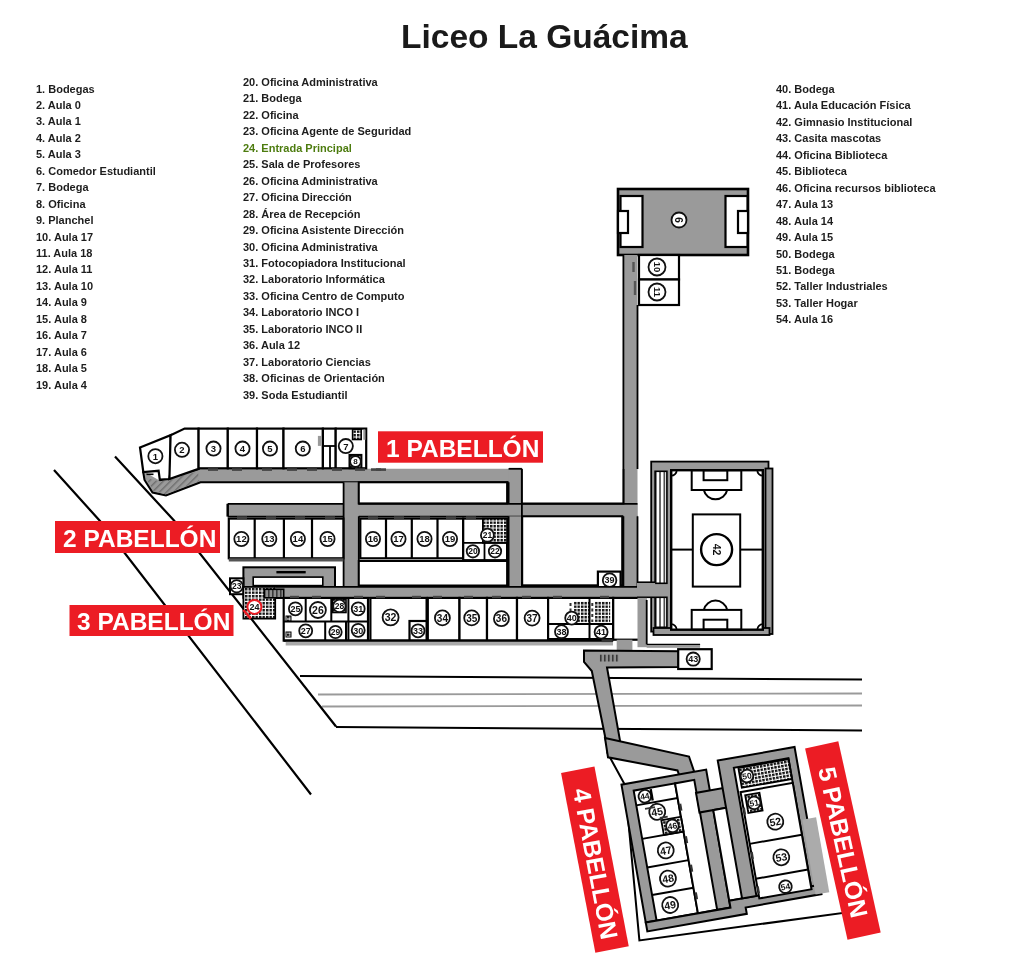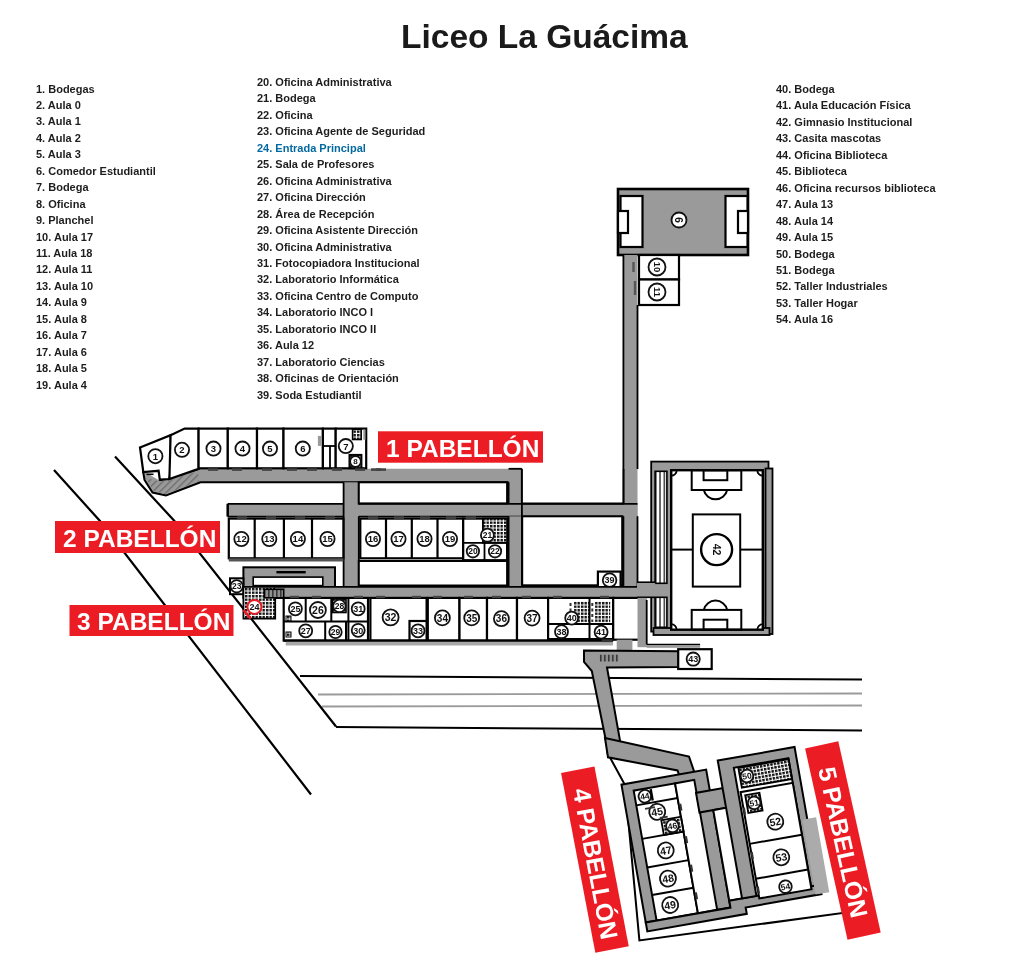--- a/index.html
+++ b/index.html
@@ -1,22 +1,22 @@
 <!DOCTYPE html>
 <html><head>
 <meta charset="utf-8">
 <style>
   html,body{margin:0;padding:0;background:#fff;width:1024px;height:974px;overflow:hidden;}
   body{font-family:"Liberation Sans",sans-serif;position:relative;}
   .title{position:absolute;left:401px;top:17.5px;font-size:33.5px;font-weight:bold;color:#1a1a1a;white-space:nowrap;}
   .leg{position:absolute;font-size:11px;font-weight:bold;color:#1d1d1d;line-height:16.45px;white-space:nowrap;}
   #leg1{left:36px;top:80.5px;}
-  #leg2{left:257px;top:74px;}
+  #leg2{left:243px;top:74px;}
   #leg3{left:776px;top:81px;}
-  .red{color:#0369a1;}
+  .red{color:#4d7c0f;}
   svg{position:absolute;left:0;top:0;}
 </style>
 </head>
 <body>
 <div class="title">Liceo La Guácima</div>
 <div class="leg" id="leg1">1. Bodegas<br>2. Aula 0<br>3. Aula 1<br>4. Aula 2<br>5. Aula 3<br>6. Comedor Estudiantil<br>7. Bodega<br>8. Oficina<br>9. Planchel<br>10. Aula 17<br>11. Aula 18<br>12. Aula 11<br>13. Aula 10<br>14. Aula 9<br>15. Aula 8<br>16. Aula 7<br>17. Aula 6<br>18. Aula 5<br>19. Aula 4</div>
 <div class="leg" id="leg2">20. Oficina Administrativa<br>21. Bodega<br>22. Oficina<br>23. Oficina Agente de Seguridad<br><span class="red">24. Entrada Principal</span><br>25. Sala de Profesores<br>26. Oficina Administrativa<br>27. Oficina Dirección<br>28. Área de Recepción<br>29. Oficina Asistente Dirección<br>30. Oficina Administrativa<br>31. Fotocopiadora Institucional<br>32. Laboratorio Informática<br>33. Oficina Centro de Computo<br>34. Laboratorio INCO I<br>35. Laboratorio INCO II<br>36. Aula 12<br>37. Laboratorio Ciencias<br>38. Oficinas de Orientación<br>39. Soda Estudiantil</div>
 <div class="leg" id="leg3">40. Bodega<br>41. Aula Educación Física<br>42. Gimnasio Institucional<br>43. Casita mascotas<br>44. Oficina Biblioteca<br>45. Biblioteca<br>46. Oficina recursos biblioteca<br>47. Aula 13<br>48. Aula 14<br>49. Aula 15<br>50. Bodega<br>51. Bodega<br>52. Taller Industriales<br>53. Taller Hogar<br>54. Aula 16</div>
 <svg width="1024" height="974" viewBox="0 0 1024 974">
 <defs>

